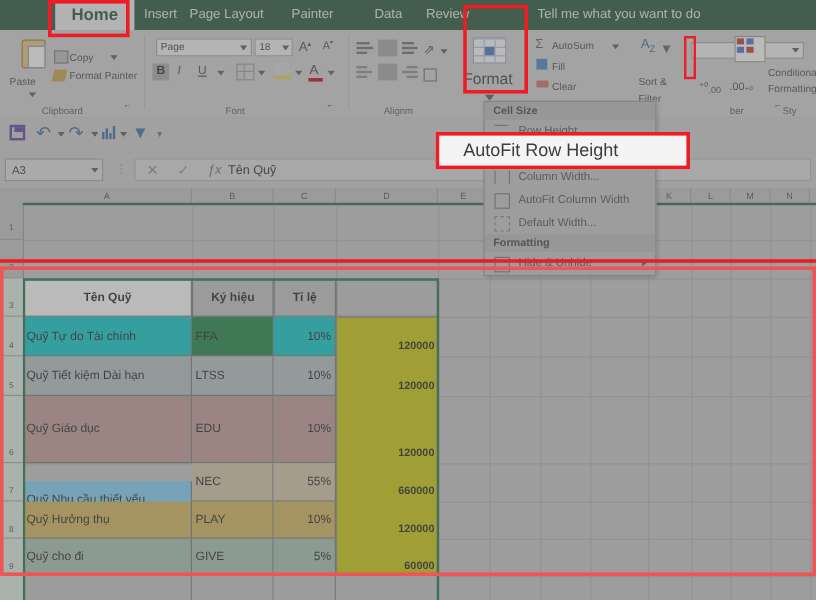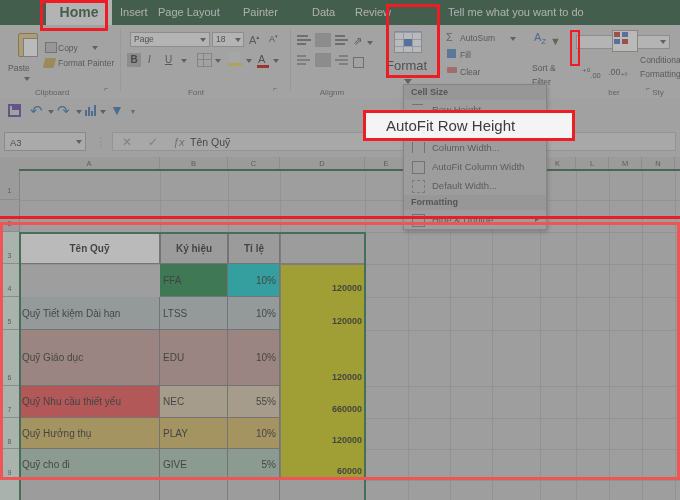--- a/index.html
+++ b/index.html
@@ -323,35 +323,36 @@
       <div class="gline-h" style="top:278px;"></div>
       <div class="gline-h" style="top:309px;"></div>
 
       <div class="cell b ctr vm" style="left:0;top:61px;width:141px;height:32px;background:#ffffff;border:1px solid #7a7a7a;justify-content:center;">Tên Quỹ</div>
       <div class="cell b ctr vm" style="left:141px;top:61px;width:68px;height:32px;background:#c3c3c3;border:1px solid #7a7a7a;justify-content:center;">Ký hiệu</div>
       <div class="cell b ctr vm" style="left:209px;top:61px;width:52px;height:32px;background:#c3c3c3;border:1px solid #7a7a7a;justify-content:center;">Tỉ lệ</div>
       <div class="cell" style="left:261px;top:61px;width:85px;height:32px;background:#c5c5c5;border:1px solid #8a8a8a;"></div>
 
       <div style="position:absolute;left:261px;top:93px;width:85px;height:216px;background:#cccc00;border:1px solid #8a8a8a;box-sizing:border-box;"></div>
 
+      <div class="cell vm" style="left:0;top:93px;width:141px;height:33px;background:#00cccc;border-color:#7a7a7a;">Quỹ Tự do Tài chính</div>
       <div class="cell vm" style="left:141px;top:93px;width:68px;height:33px;background:#15803d;border-color:#7a7a7a;">FFA</div>
       <div class="cell vm fill" style="left:209px;top:93px;width:52px;height:33px;background:#00cccc;border-color:#7a7a7a;">10%</div>
       <div class="cell b vb fill" style="left:261px;top:93px;width:85px;height:33px;background:transparent;border:none;font-size:9px;padding-bottom:4px;">120000</div>
 
       <div class="cell vm" style="left:0;top:126px;width:141px;height:33px;background:#b6c2c2;border-color:#7a7a7a;">Quỹ Tiết kiệm Dài hạn</div>
       <div class="cell vm" style="left:141px;top:126px;width:68px;height:33px;background:#b6c2c2;border-color:#7a7a7a;">LTSS</div>
       <div class="cell vm fill" style="left:209px;top:126px;width:52px;height:33px;background:#b6c2c2;border-color:#7a7a7a;">10%</div>
       <div class="cell b vb fill" style="left:261px;top:126px;width:85px;height:33px;background:transparent;border:none;font-size:9px;padding-bottom:4px;">120000</div>
 
       <div class="cell vm" style="left:0;top:159px;width:141px;height:56px;background:#c49a96;border-color:#7a7a7a;">Quỹ Giáo dục</div>
       <div class="cell vm" style="left:141px;top:159px;width:68px;height:56px;background:#c49a96;border-color:#7a7a7a;">EDU</div>
       <div class="cell vm fill" style="left:209px;top:159px;width:52px;height:56px;background:#c49a96;border-color:#7a7a7a;">10%</div>
       <div class="cell b vb fill" style="left:261px;top:159px;width:85px;height:56px;background:transparent;border:none;font-size:9px;padding-bottom:4px;">120000</div>
 
-      <div class="cell vm" style="left:0;top:215px;width:141px;height:32px;background:#ef4444;border-color:#7a7a7a;">Quỹ Nhu cầu thiết yếu</div>
+      <div class="cell vm" style="left:0;top:230px;width:141px;height:32px;background:#7dd3fc;border-color:#7a7a7a;">Quỹ Nhu cầu thiết yếu</div>
       <div class="cell vm" style="left:141px;top:215px;width:68px;height:32px;background:#d9c6a8;border-color:#7a7a7a;">NEC</div>
       <div class="cell vm fill" style="left:209px;top:215px;width:52px;height:32px;background:#d9c6a8;border-color:#7a7a7a;">55%</div>
       <div class="cell b vb fill" style="left:261px;top:215px;width:85px;height:32px;background:transparent;border:none;font-size:9px;padding-bottom:4px;">660000</div>
 
       <div class="cell vm" style="left:141px;top:247px;width:68px;height:31px;background:#d4b656;border-color:#7a7a7a;">PLAY</div>
       <div class="cell vm" style="left:0;top:247px;width:141px;height:31px;background:#d4b656;border-color:#7a7a7a;">Quỹ Hưởng thụ</div>
       <div class="cell vm fill" style="left:209px;top:247px;width:52px;height:31px;background:#d4b656;border-color:#7a7a7a;">10%</div>
       <div class="cell b vb fill" style="left:261px;top:247px;width:85px;height:31px;background:transparent;border:none;font-size:9px;padding-bottom:4px;">120000</div>
 
       <div class="cell vm" style="left:0;top:278px;width:141px;height:31px;background:#a8c4b0;border-color:#7a7a7a;">Quỹ cho đi</div>

